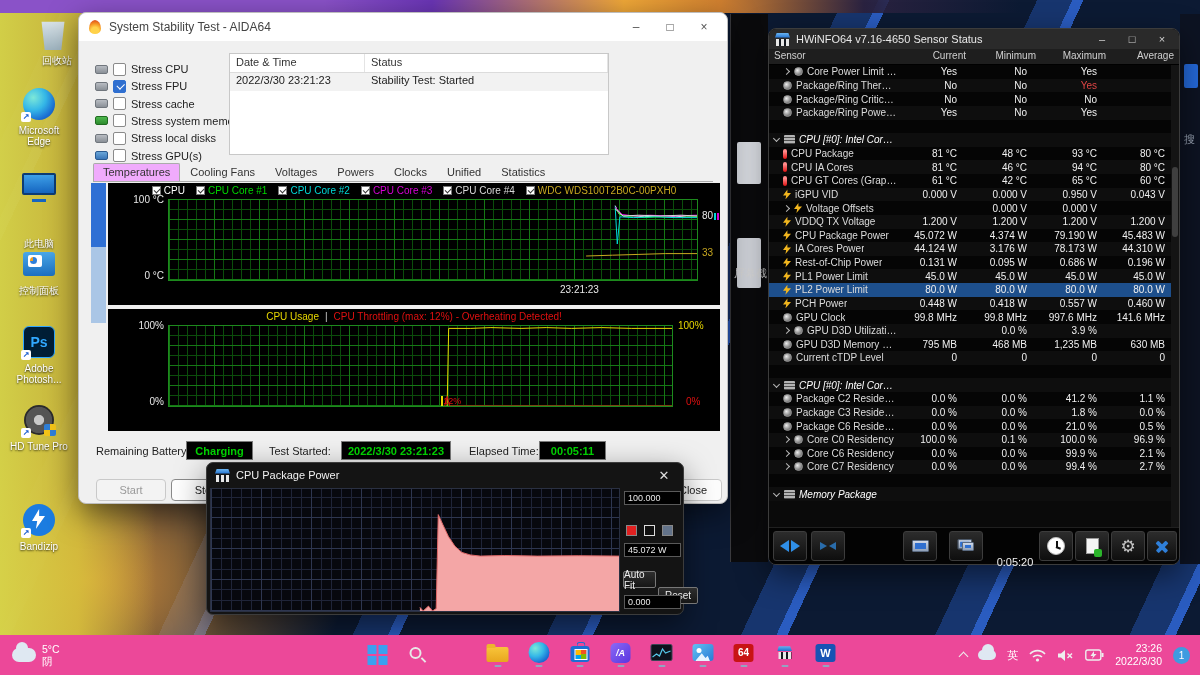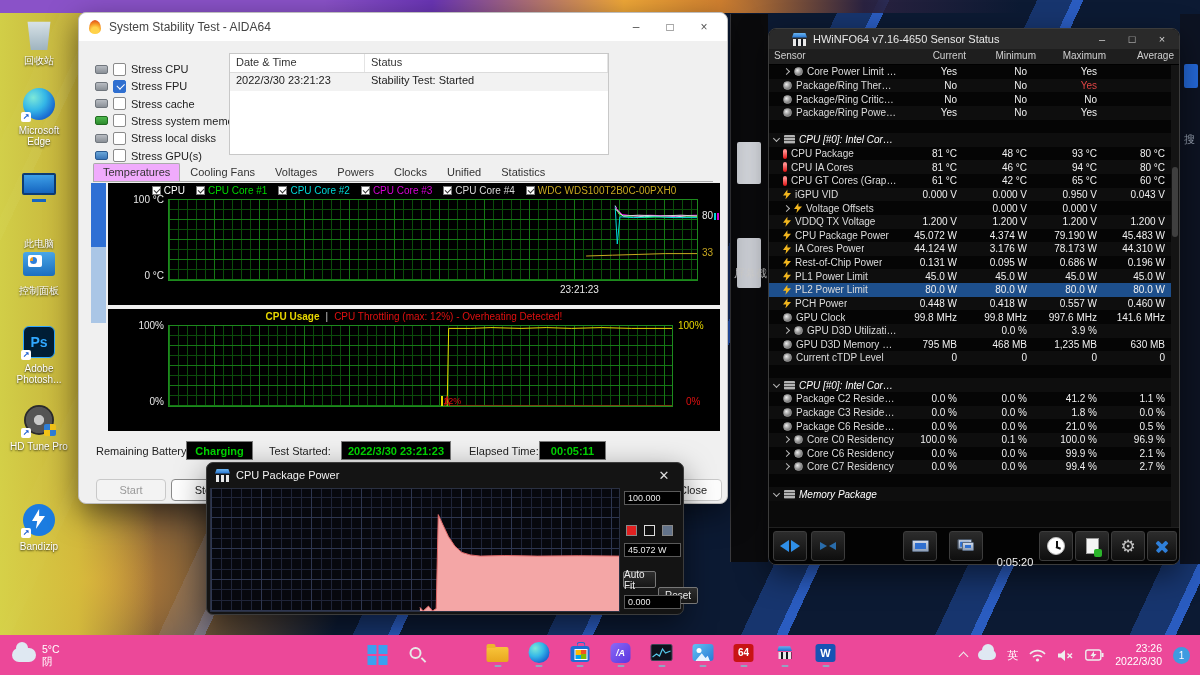--- a/index.html
+++ b/index.html
@@ -99,21 +99,21 @@
     repeating-linear-gradient(0deg,#2e3650 0 1px,transparent 1px 31px),
     repeating-linear-gradient(90deg,#1f2438 0 1px,transparent 1px 10px),
     repeating-linear-gradient(0deg,#1f2438 0 1px,transparent 1px 10.3px);
     border:1px solid #2a3042}
   #pp-graph svg{position:absolute;inset:0;width:100%;height:100%}
   .ppbox{position:absolute;left:417px;width:57px;height:14px;background:#000;border:1px solid #5a5a5a;color:#e8e8e8;font-size:9px;display:flex;align-items:center;padding-left:3px}
   .sw{position:absolute;width:11px;height:11px;border:1px solid #888}
   .ppbtn{position:absolute;height:17px;background:linear-gradient(180deg,#2e2e2e,#161616);border:1px solid #777;border-radius:2px;color:#eee;font-size:10px;display:flex;align-items:center;justify-content:center}
   
   #hwinfo{left:768px;top:28px;width:412px;height:537px;background:#0a0a0a;border:1px solid #3c3c3c}
-  #hw-tb{position:absolute;left:0;top:0;right:0;height:20px;background:#2a2a2a;border-radius:7px 7px 0 0;display:flex;align-items:center;gap:6px;padding-left:23px}
+  #hw-tb{position:absolute;left:0;top:0;right:0;height:20px;background:#2a2a2a;border-radius:7px 7px 0 0;display:flex;align-items:center;gap:6px;padding-left:6px}
   #hw-tb .t{font-size:11px;color:#e8e8e8;white-space:nowrap}
   #hw-tb .wctl{position:absolute;right:2px;top:0;color:#cfcfcf;height:20px}
   #hw-tb .wbtn{width:30px;font-size:11px}
   #hw-hd{position:absolute;left:0;top:20px;right:0;height:16px;background:#1e1e1e;display:grid;grid-template-columns:1fr 66px 70px 70px 68px;border-bottom:1px solid #000}
   #hw-hd div{font-size:10px;color:#cfcfcf;padding:1px 5px;text-align:right;white-space:nowrap}
   #hw-hd div:first-child{text-align:left}
   #hw-rows{position:absolute;left:0;top:36px;right:8px;height:464px;overflow:hidden;display:flex;flex-direction:column}
   .hrow{flex:none;height:13.64px;display:grid;grid-template-columns:1fr 66px 70px 70px 68px;align-items:center}
   .hrow:nth-child(odd){background:#050505}.hrow:nth-child(even){background:#0e0e0e}
   .hrow.sel{background:#1d4f8c}
@@ -184,21 +184,21 @@
   .trsvg{display:block}
   #tb-clock{text-align:right;font-size:10.5px;line-height:13px;color:#fff}
   .badge{width:17px;height:17px;border-radius:50%;background:#3f9be0;color:#fff;font-size:10px;display:flex;align-items:center;justify-content:center}
 </style>
 </head>
 <body>
 
 <div id="stage">
   <div id="wallpaper"></div>
   <div id="desktop-icons">
-      <div class="dicon" style="top: 16px;">
+      <div class="dicon" style="top: 16px; align-items: flex-end;">
         <div class="art">
           <div class="art-recycle"></div>
         </div>
         <div class="lbl">回收站</div>
       </div>
       <div class="dicon" style="top: 86px;">
         <div class="art">
           <div class="art-edgec"></div>
           <span class="sc">↗</span>
         </div>
@@ -353,21 +353,21 @@
             <polyline points="79.00,70.00 84.00,69.00 89.00,68.00 94.00,67.00 100.00,67.00" fill="none" stroke="#c8a820" stroke-width="1" vector-effect="non-scaling-stroke"></polyline>
           </svg>
       </div>
       <span class="glab" style="left:594px;top:27px"><span>80</span><span class="mark" style="background:#00d8d8"></span><span class="mark" style="background:#d800d8"></span></span>
       <span class="glab" style="left:594px;top:64px;color:#c8a820">33</span>
       <span class="glab" style="left:452px;top:101px">23:21:23</span>
     </div>
 
     <div id="graph2" class="gbox">
       <div class="legend" style="gap:6px">
-        <span class="glab" style="position:static;color:#e8d800;font-weight:bold">CPU Usage</span>
+        <span class="glab" style="position:static;color:#e8d800;font-weight:normal">CPU Usage</span>
         <span class="glab" style="position:static;color:#cccccc">|</span>
         <span class="glab" style="position:static;color:#e01010">CPU Throttling (max: 12%)  -  Overheating Detected!</span>
       </div>
       <span class="glab" style="left:16px;top:11px;width:40px;text-align:right">100%</span>
       <span class="glab" style="left:16px;top:87px;width:40px;text-align:right">0%</span>
       <div class="plot" id="plot-usage" style="left:60px;top:16px;width:505px;height:82px">
         <svg id="svg-usage" viewBox="0 0 100 100" preserveAspectRatio="none">
             <polyline points="55.30,100.00 55.60,3.00 60.00,3.00 64.00,2.00 70.00,3.00 75.00,2.00 80.00,3.00 86.00,2.00 92.00,3.00 100.00,3.00" fill="none" stroke="#e8d800" stroke-width="1" vector-effect="non-scaling-stroke"></polyline>
             <polyline points="54.80,100.00 55.30,88.00 55.80,100.00 100.00,100.00" fill="none" stroke="#e01010" stroke-width="1" vector-effect="non-scaling-stroke"></polyline>
           </svg>

